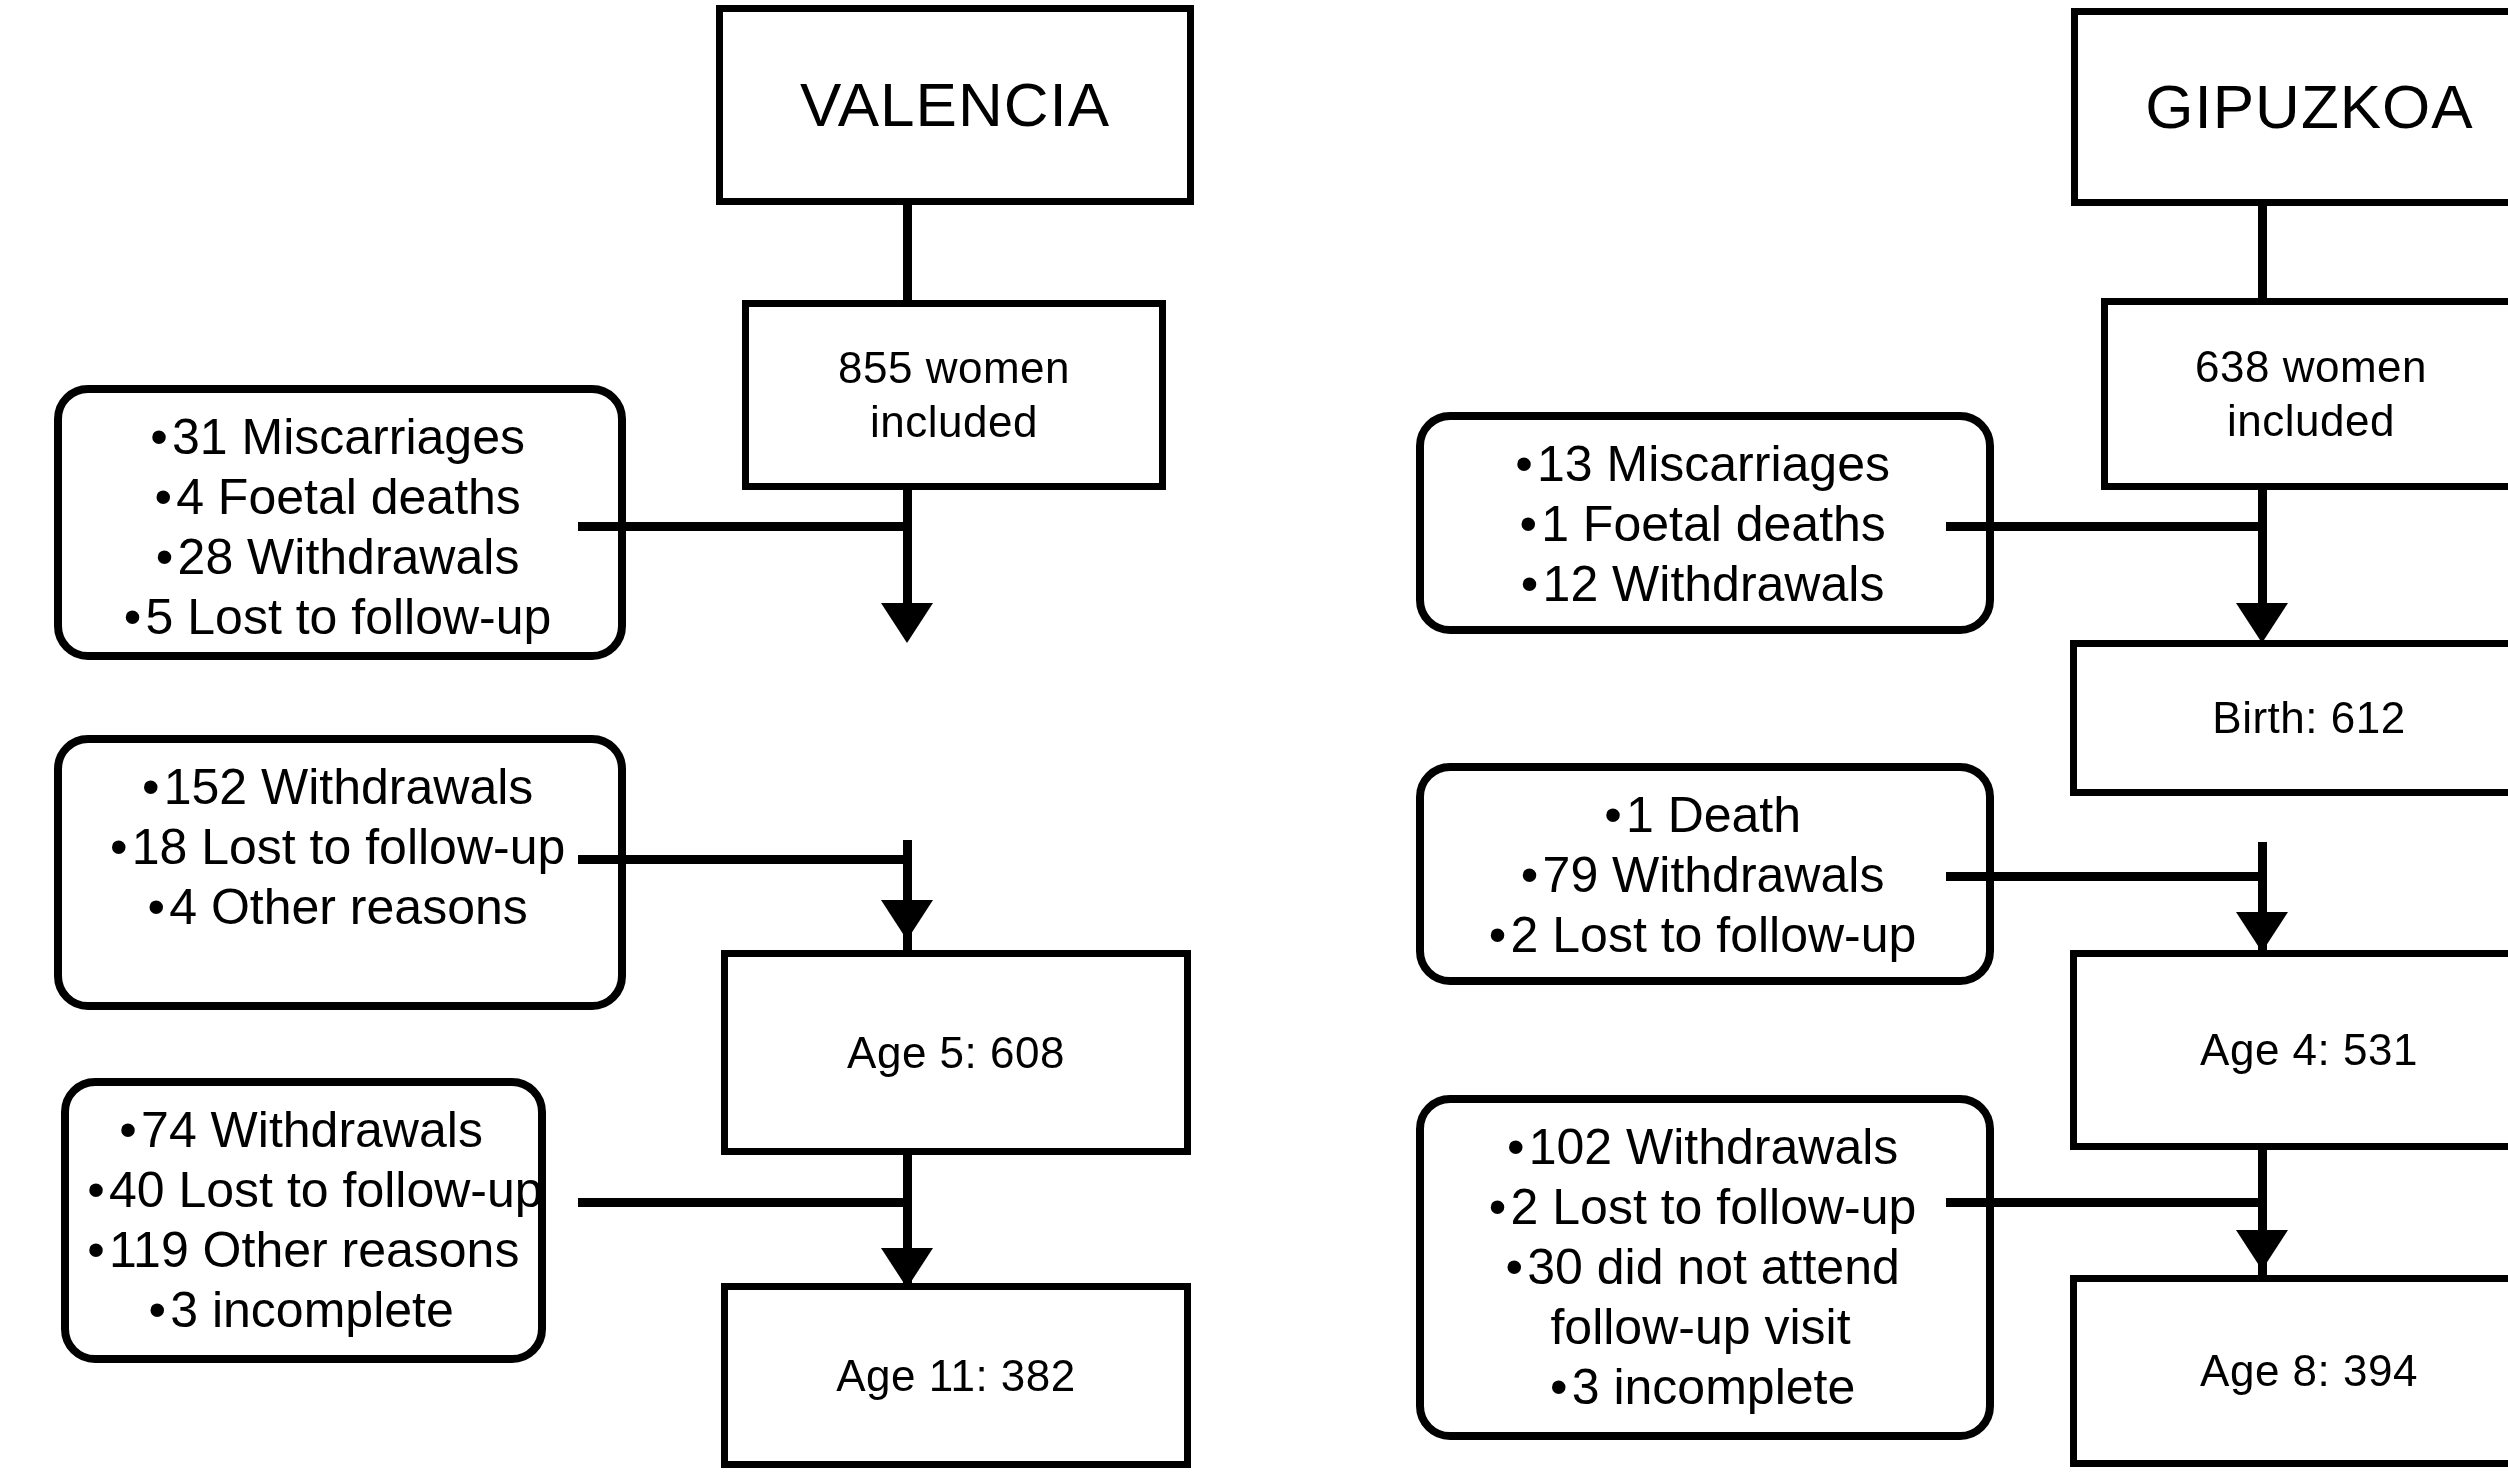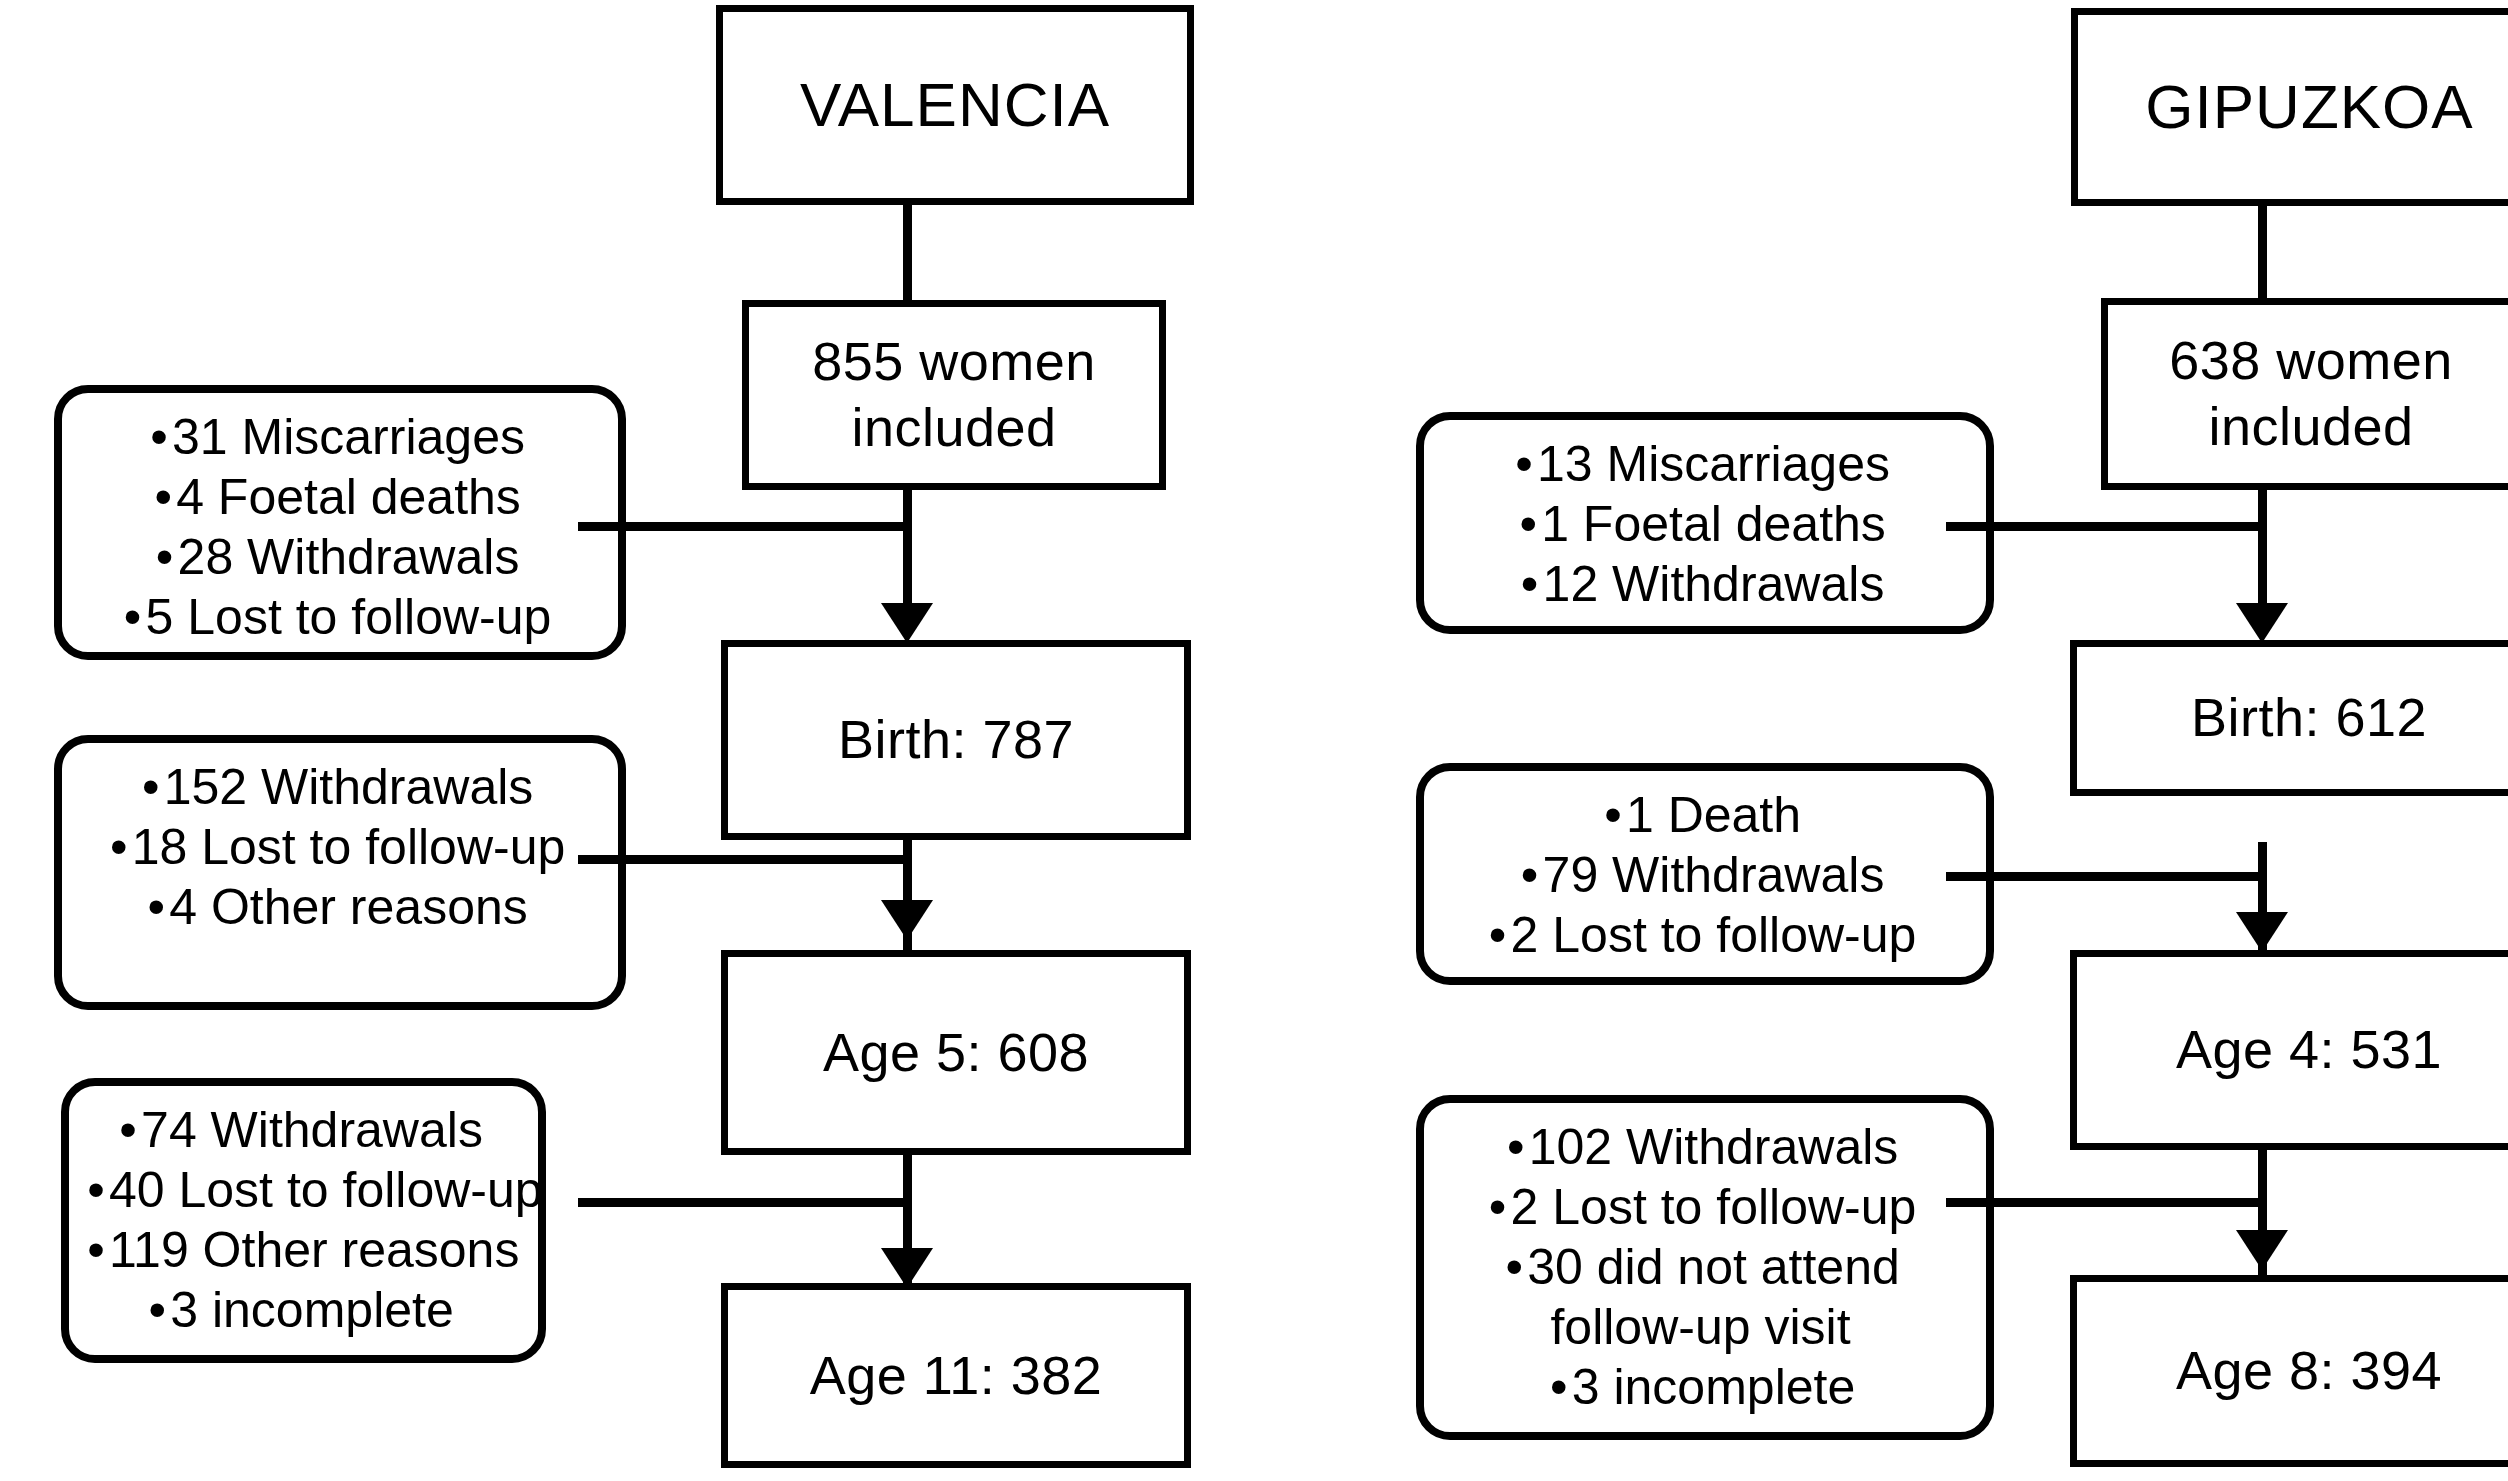--- a/index.html
+++ b/index.html
@@ -27,21 +27,21 @@
     background: #ffffff;
     display: flex;
     align-items: center;
     justify-content: center;
     text-align: center;
     margin-left: 48px;
   }
   
   .box {
     border: 7px solid #000000;
-    font-size: 54px;
+    font-size: 44px;
     line-height: 1.22;
     letter-spacing: 0.5px;
   }
   .box.header {
     font-size: 62px;
     letter-spacing: 1px;
   }
   .box .lines {
     padding: 0 6px;
   }
@@ -117,23 +117,20 @@
       <li><span class="bullet">•</span><span>28 Withdrawals</span></li>
       <li><span class="bullet">•</span><span>5 Lost to follow-up</span></li>
     </ul>
   </div>
 
   <div class="hline" style="left:578px; top:522px; width:330px;"></div>
 
   <div class="vline" style="left:903px; top:490px; height:125px;"></div>
   <div class="arrowhead" style="left:881px; top:603px;"></div>
 
-  <div class="node box" style="left:673px; top:640px; width:470px; height:200px;">
-    <span>Birth: 787</span>
-  </div>
 
   <div class="node excl" style="left:6px; top:735px; width:572px; height:275px;">
     <ul>
       <li><span class="bullet">•</span><span>152 Withdrawals</span></li>
       <li><span class="bullet">•</span><span>18 Lost to follow-up</span></li>
       <li><span class="bullet">•</span><span>4 Other reasons</span></li>
     </ul>
   </div>
   <div class="hline" style="left:578px; top:855px; width:330px;"></div>
 

